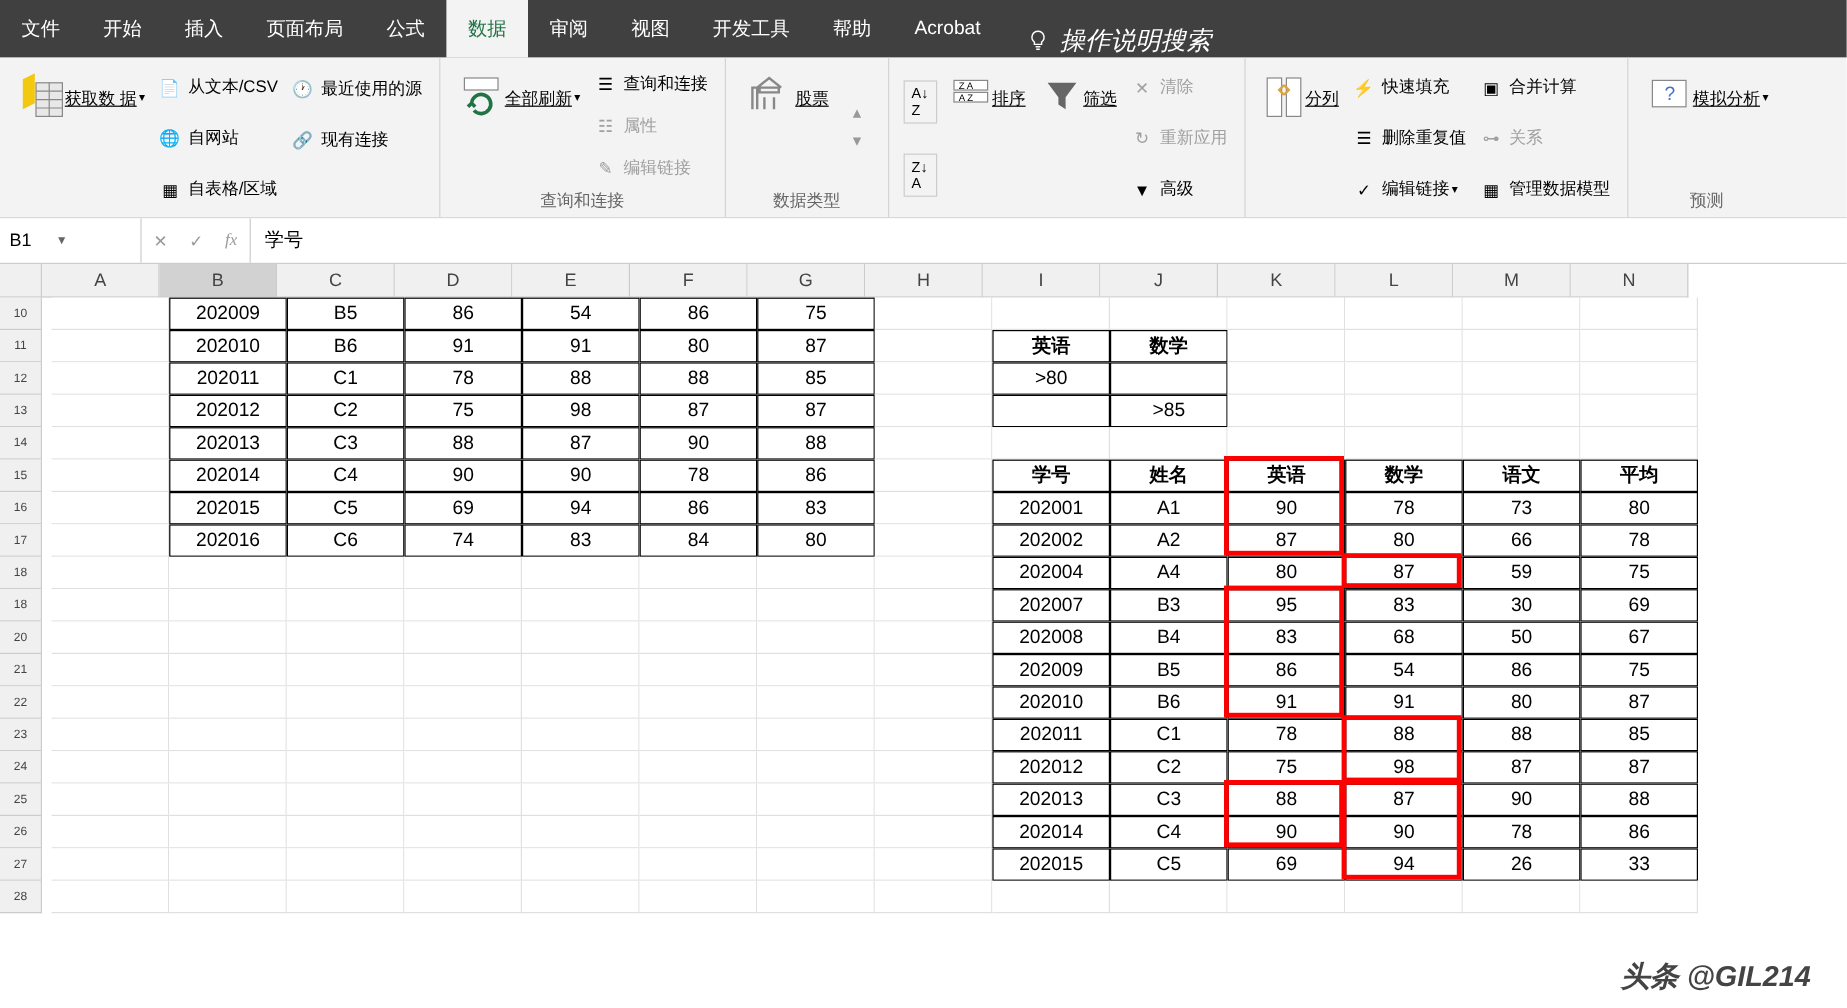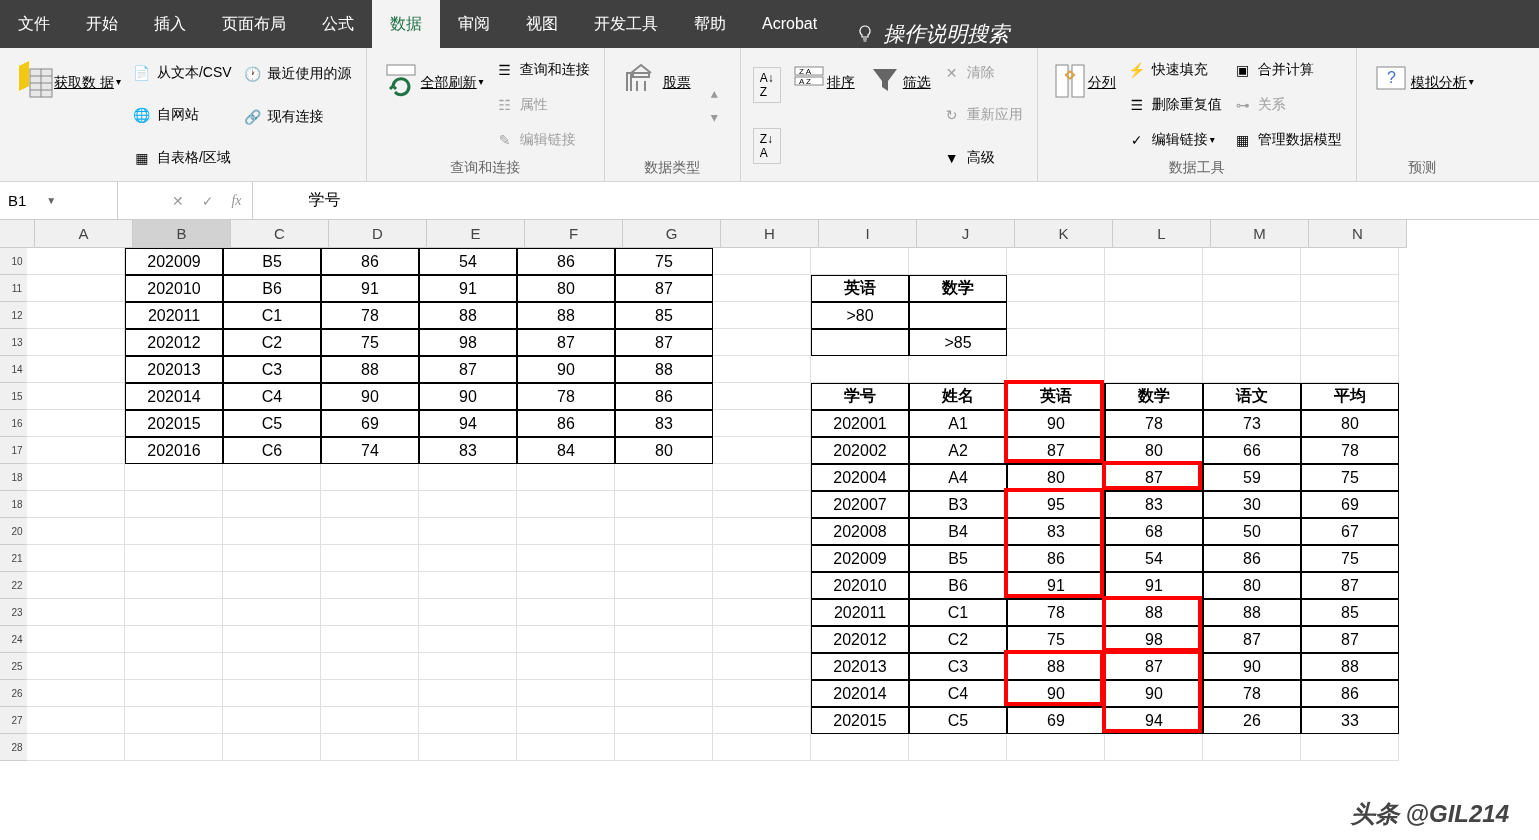--- a/index.html
+++ b/index.html
@@ -21,37 +21,37 @@
 .cmd-lg { display: flex; flex-direction: row; align-items: center; justify-content: center; padding: 4px 6px; cursor: pointer; min-width: 60px; }
 .cmd-lg .icon-box { height: 50px; display: flex; align-items: center; justify-content: center; }
 .cmd-lg .label { font-size: 14px; text-align: right; line-height: 1.2; margin-top: 2px; text-decoration: underline; }
 .cmd-sm { display: flex; align-items: center; padding: 3px 6px; cursor: pointer; font-size: 14px; white-space: nowrap; }
 .cmd-sm .icon-sm { width: 18px; height: 18px; margin-right: 6px; display: inline-flex; align-items: center; justify-content: center; }
 .cmd-sm.disabled { color: #a0a0a0; }
 .col-stack { display: flex; flex-direction: column; justify-content: space-around; height: 100%; }
 .dropdown-arrow { font-size: 10px; margin-left: 2px; }
 
 
-.formula-bar { height: 38px; display: flex; align-items: center; border-bottom: 1px solid #ccc; background: #fff; gap: 44px; }
+.formula-bar { height: 38px; display: flex; align-items: center; border-bottom: 1px solid #ccc; background: #fff; }
 .name-box { width: 118px; border-right: 1px solid #ccc; padding: 0 8px; height: 100%; display: flex; align-items: center; font-size: 15px; }
 .name-box .dd { margin-left: 20px; color: #666; font-size: 10px; }
 .fx-tools { display: flex; align-items: center; padding: 0 10px; border-right: 1px solid #ccc; height: 100%; gap: 18px; }
 .fx-tools span { color: #999; cursor: pointer; }
 .fx-label { font-style: italic; font-family: "Times New Roman"; }
 .formula-input { flex: 1; padding: 0 12px; font-size: 16px; }
 
 
 .grid-area { display: flex; height: calc(840px - 48px - 134px - 38px); position: relative; }
 .corner { width: 35px; height: 28px; background: #f0f0f0; border-right: 1px solid #ccc; border-bottom: 1px solid #ccc; position: absolute; top: 0; left: 0; }
 .col-headers { position: absolute; top: 0; left: 35px; height: 28px; display: flex; }
 .col-h { width: 98px; border-right: 1px solid #ccc; border-bottom: 1px solid #ccc; background: #f0f0f0; display: flex; align-items: center; justify-content: center; font-size: 15px; color: #444; }
 .col-h.sel { background: #d2d2d2; }
 .row-headers { position: absolute; top: 28px; left: 0; width: 35px; }
 .row-h { height: 27px; border-right: 1px solid #ccc; border-bottom: 1px solid #ccc; background: #f0f0f0; display: flex; align-items: center; justify-content: center; font-size: 10px; color: #444; }
-.cells { position: absolute; top: 28px; left: 27px; }
+.cells { position: absolute; top: 28px; left: 43px; }
 .cell-row { display: flex; height: 27px; }
 .cell { width: 98px; height: 27px; border-right: 1px solid #e0e0e0; border-bottom: 1px solid #e0e0e0; display: flex; align-items: center; justify-content: center; font-size: 16px; background: #fff; }
 .cell.bordered { border: 1px solid #000; }
 .cell.bold { font-weight: bold; }
 .redbox { position: absolute; border: 4px solid #ff0000; pointer-events: none; z-index: 10; }
 .watermark { position: absolute; bottom: 10px; right: 30px; font-size: 24px; font-weight: bold; color: #444; font-style: italic; z-index: 20; }
 </style>
 </head>
 <body>
 
@@ -250,21 +250,20 @@
         <div class="cmd-sm disabled">
             <span class="icon-sm">⊶</span>
             <span>关系</span>
           </div>
         <div class="cmd-sm">
             <span class="icon-sm">▦</span>
             <span>管理数据模型</span>
           </div>
       </div>
     </div>
-    <div class="group-label">数据工具</div>
   </div>
 
   <div class="group" style="border-right:none">
     <div class="group-body">
       <div class="cmd-lg">
         <div class="icon-box">
             <svg width="40" height="40" viewBox="0 0 40 40">
               <rect x="6" y="6" width="28" height="22" fill="#fff" stroke="#888"></rect>
               <text x="16" y="22" font-size="16" fill="#4472c4">?</text>
             </svg>

